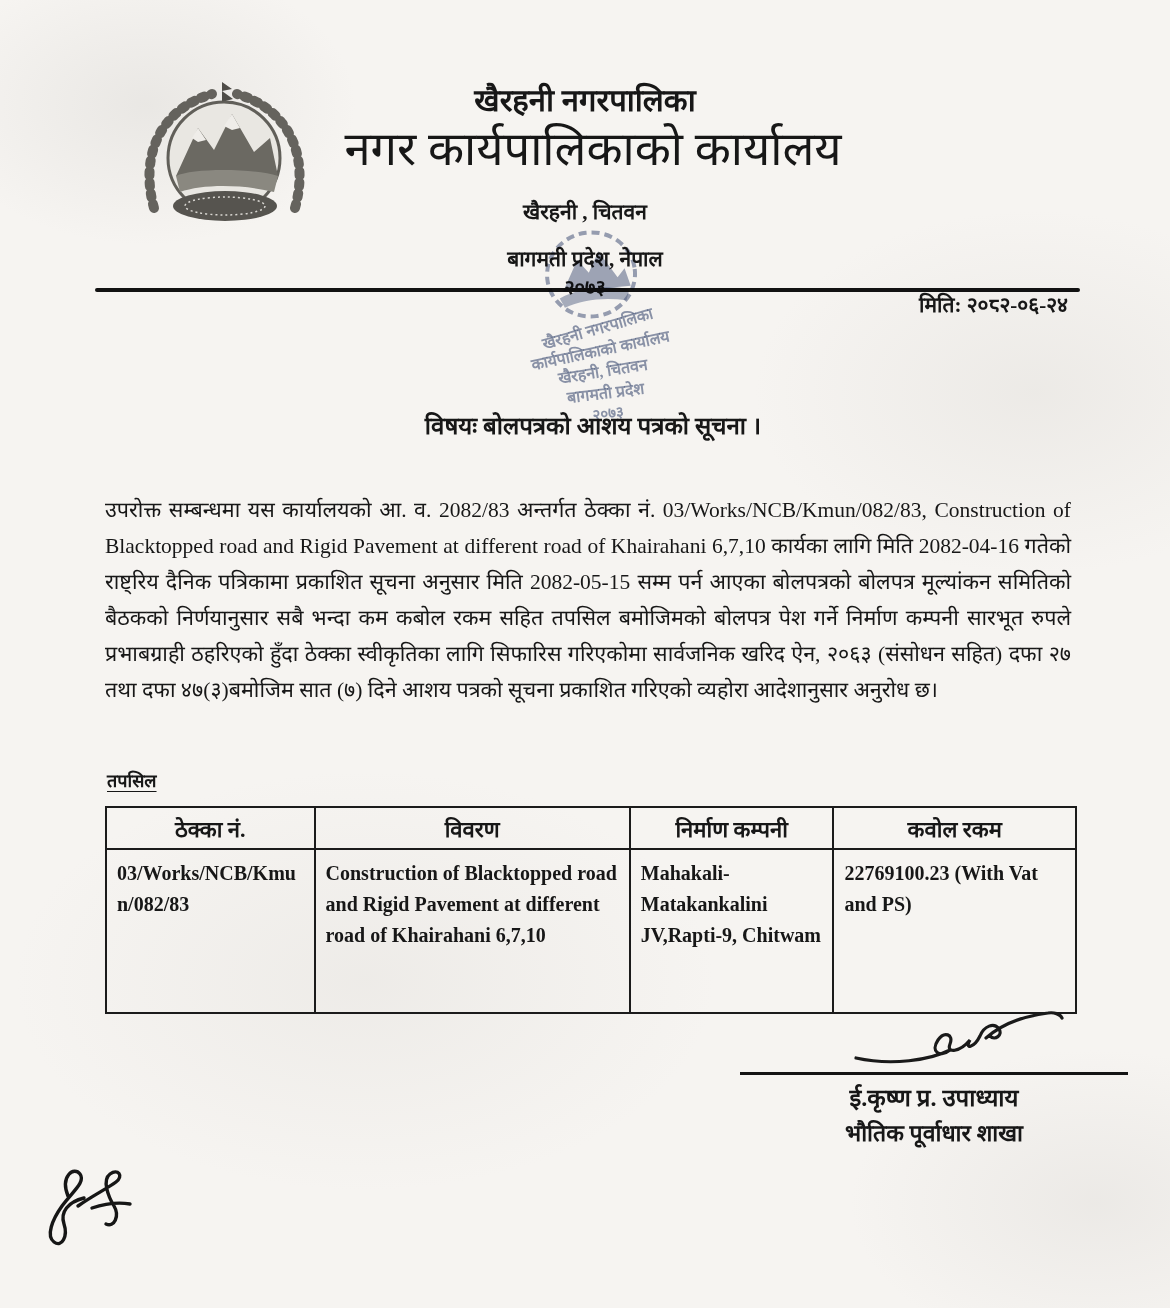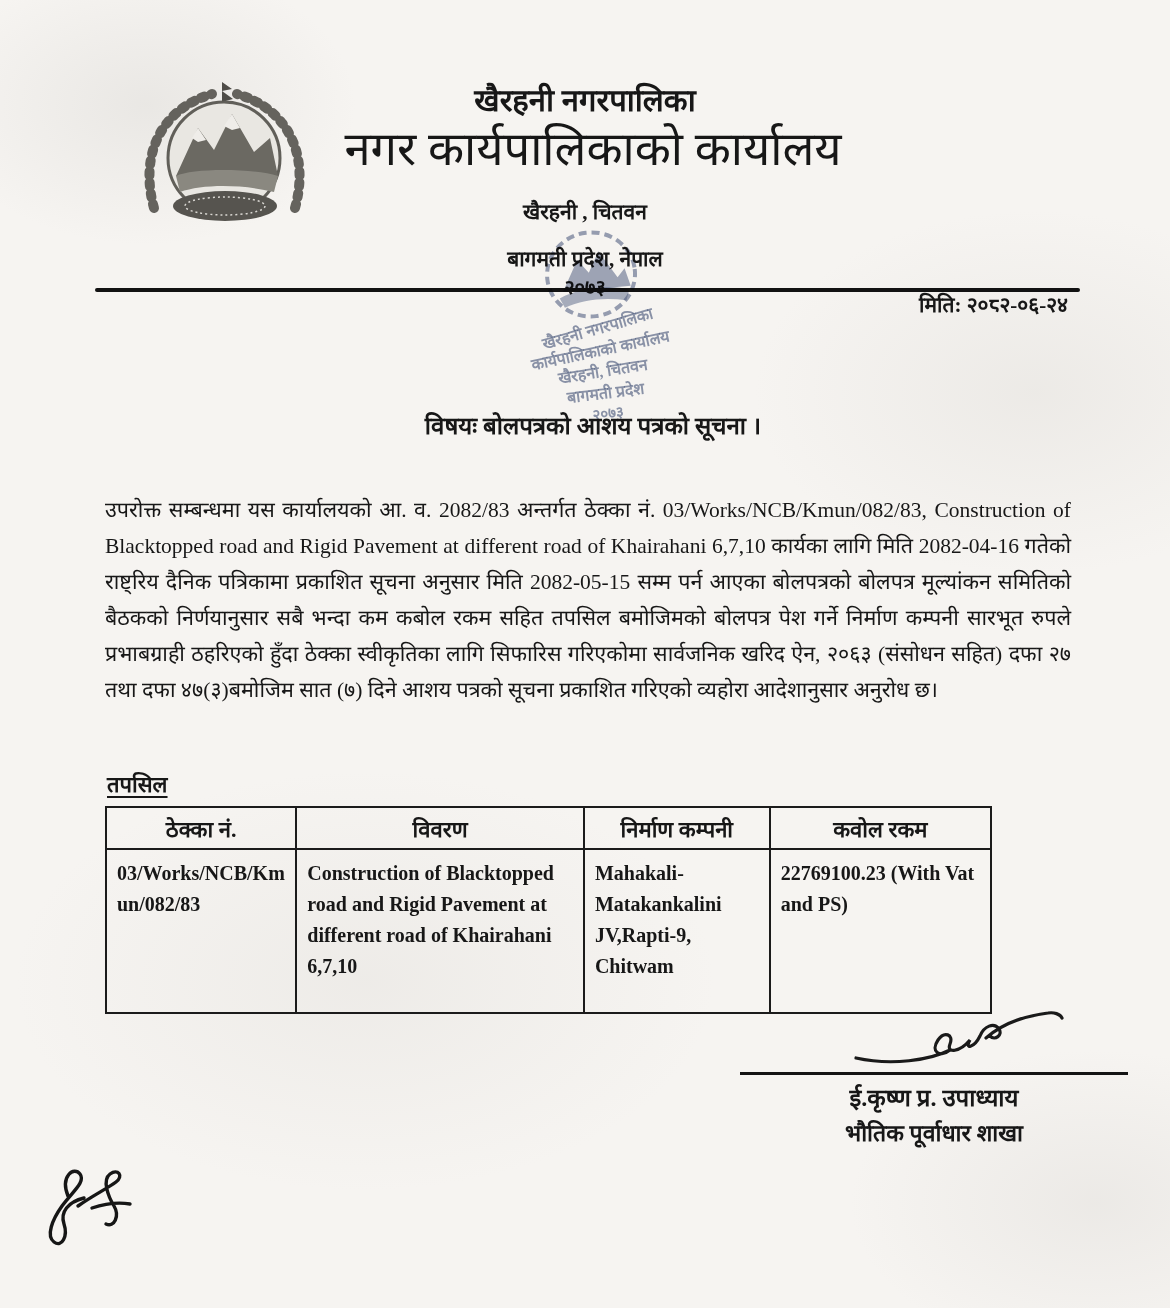--- a/index.html
+++ b/index.html
@@ -39,23 +39,23 @@
                 font-weight:bold;font-size:16px;line-height:1.35;}
   .stamp .s-txt .l1{transform:rotate(-9deg);}
   .stamp .s-txt .l2{transform:rotate(-5deg);}
   .stamp .s-txt .l3{transform:rotate(-2deg);}
   .stamp .s-txt .l5{font-size:15px;}
   
   .subject{left:8px;top:408px;width:1170px;text-align:center;font-size:24px;font-weight:bold;}
   .body-p{left:105px;top:470px;width:966px;font-size:21.5px;line-height:36px;
           text-align:justify;font-weight:500;}
   
-  .tbl-label{left:107px;top:768px;font-size:22px;font-weight:bold;text-decoration:underline;
+  .tbl-label{left:107px;top:768px;font-size:18px;font-weight:bold;text-decoration:underline;
              text-underline-offset:4px;}
-  table.detail{left:105px;top:806px;width:887px;position:absolute;border-collapse:collapse;
+  table.detail{left:105px;top:806px;width:972px;position:absolute;border-collapse:collapse;
                background:transparent;}
   table.detail th,table.detail td{border:2.5px solid #1b1b1b;}
   table.detail th{font-size:22px;font-weight:bold;padding:5px 4px;text-align:center;}
   table.detail td{font-size:20px;font-weight:600;padding:8px 10px 4px;
                   vertical-align:top;line-height:1.55;height:150px;overflow-wrap:break-word;}
   td.c-contract{word-break:break-all;}
   .col1{width:21.5%;} .col2{width:32.5%;} .col3{width:21%;} .col4{width:25%;}
   
   .sig-scrawl{left:852px;top:1008px;width:215px;height:64px;}
   .sig-rule{left:740px;top:1072px;width:388px;height:3px;background:#141414;}

